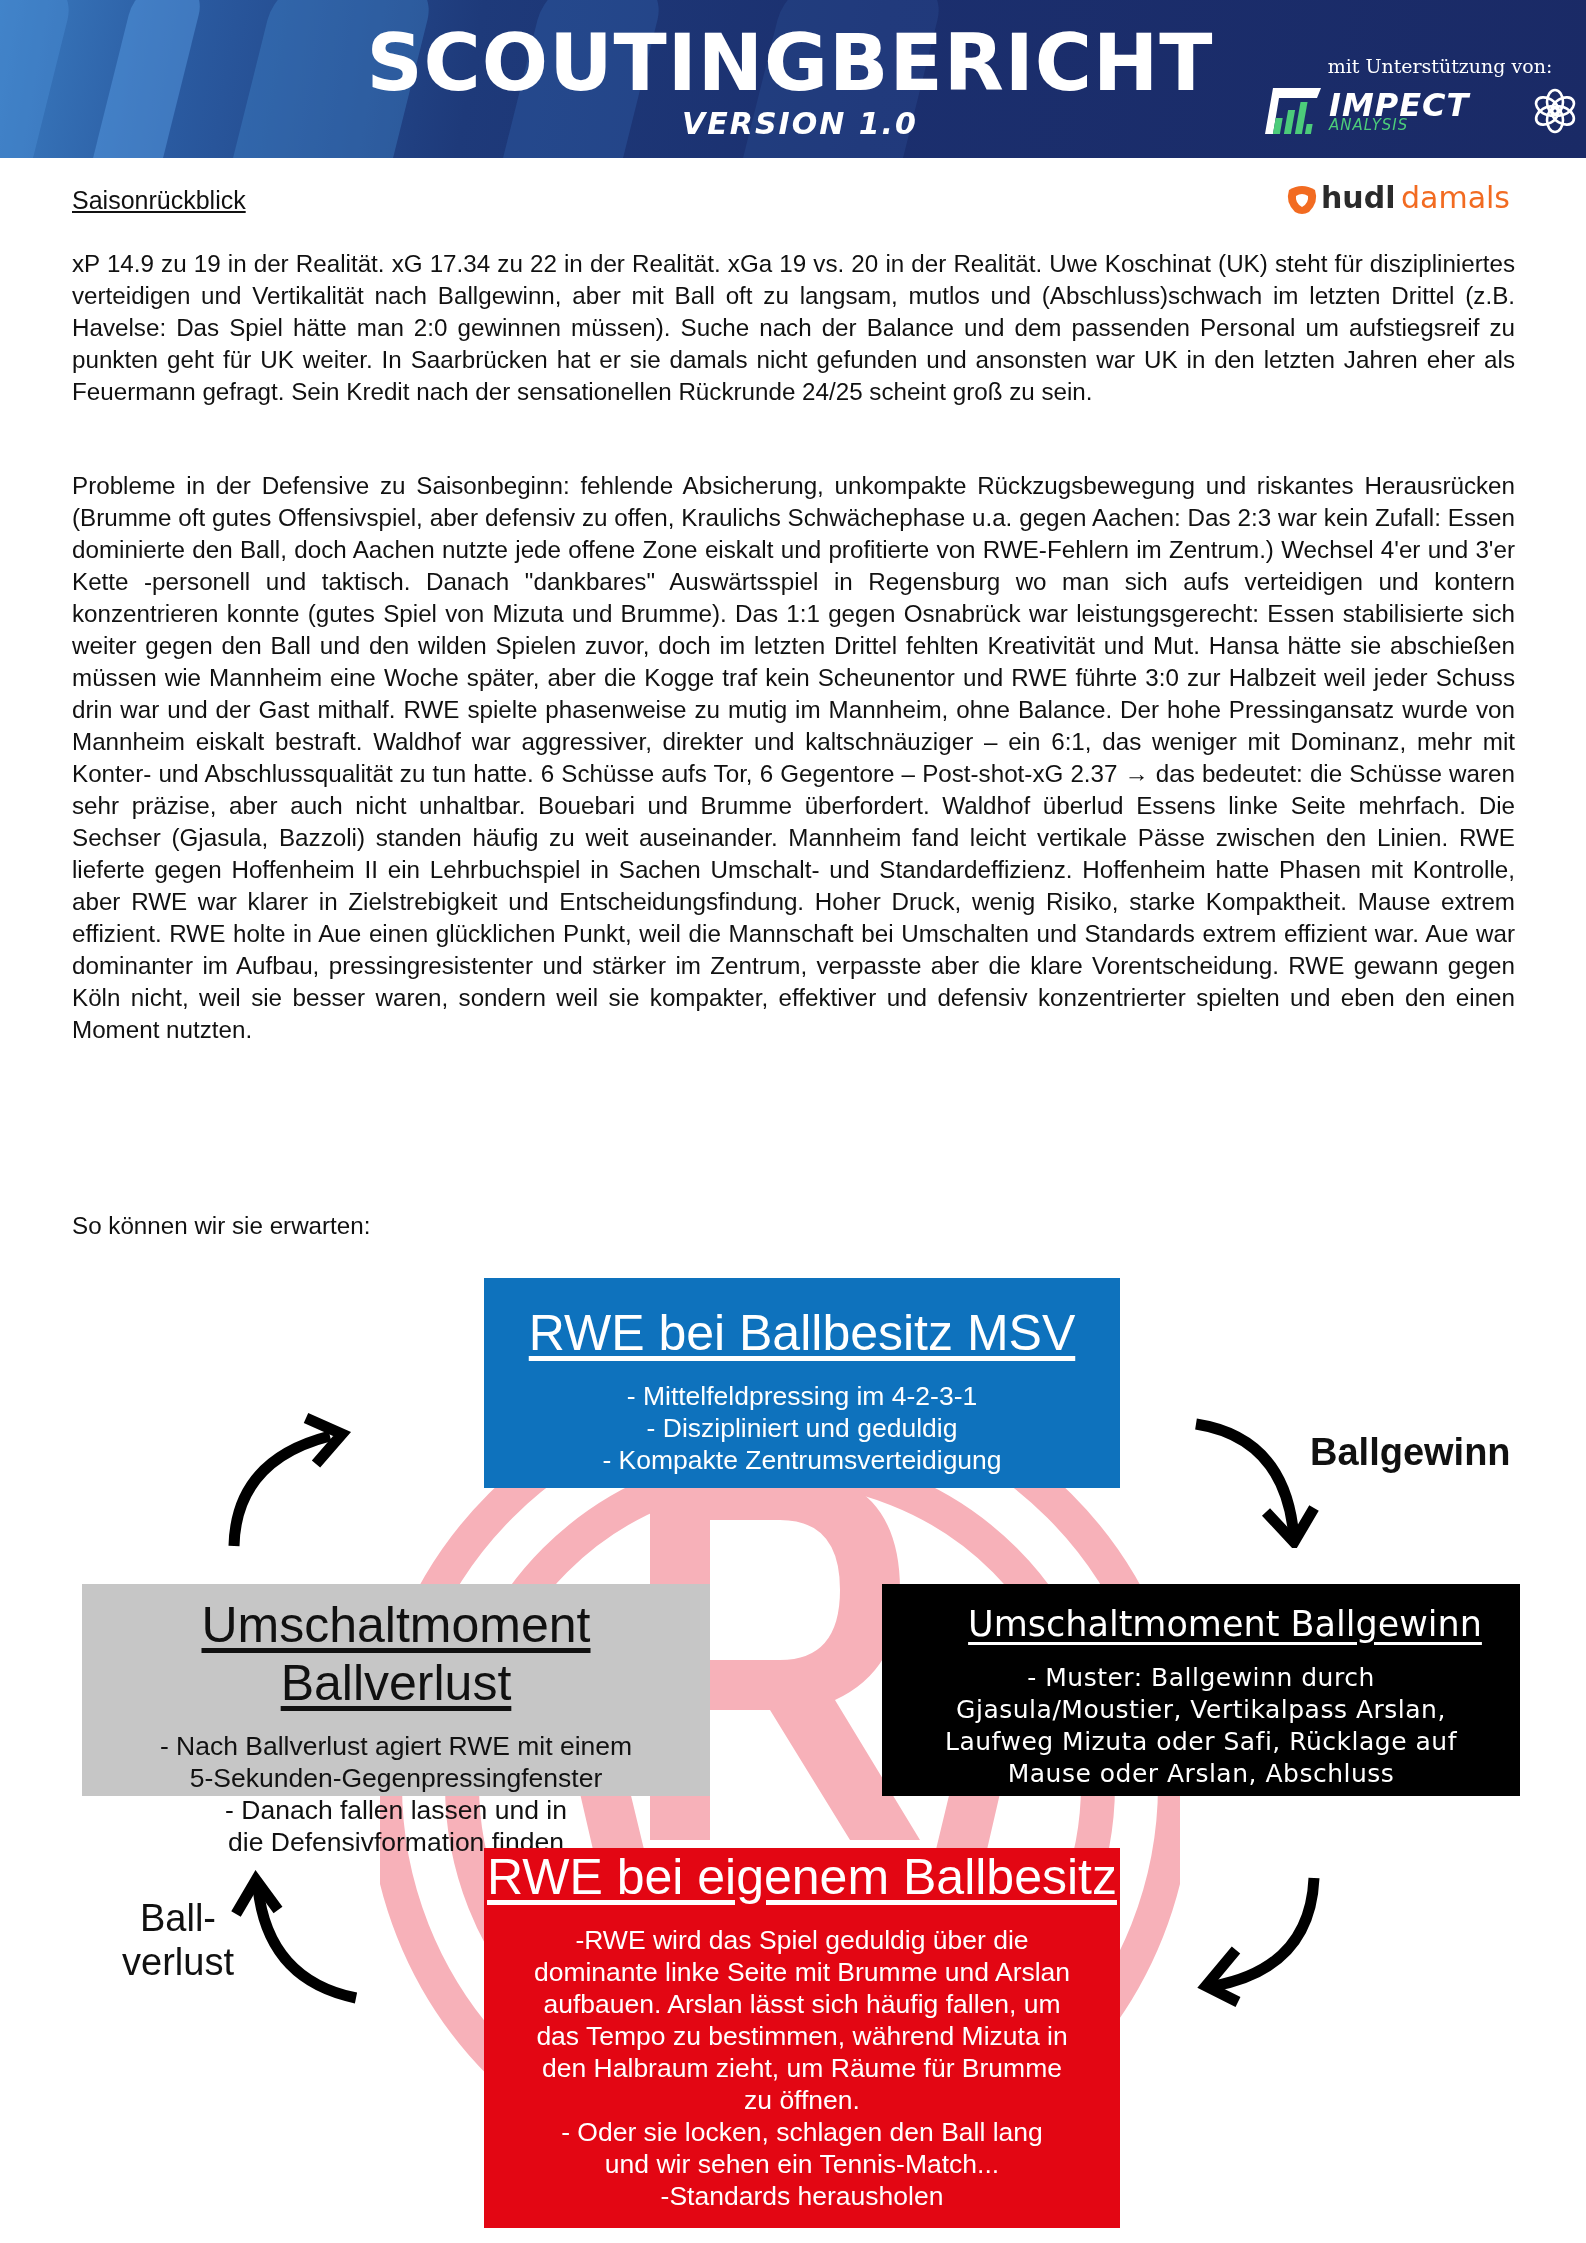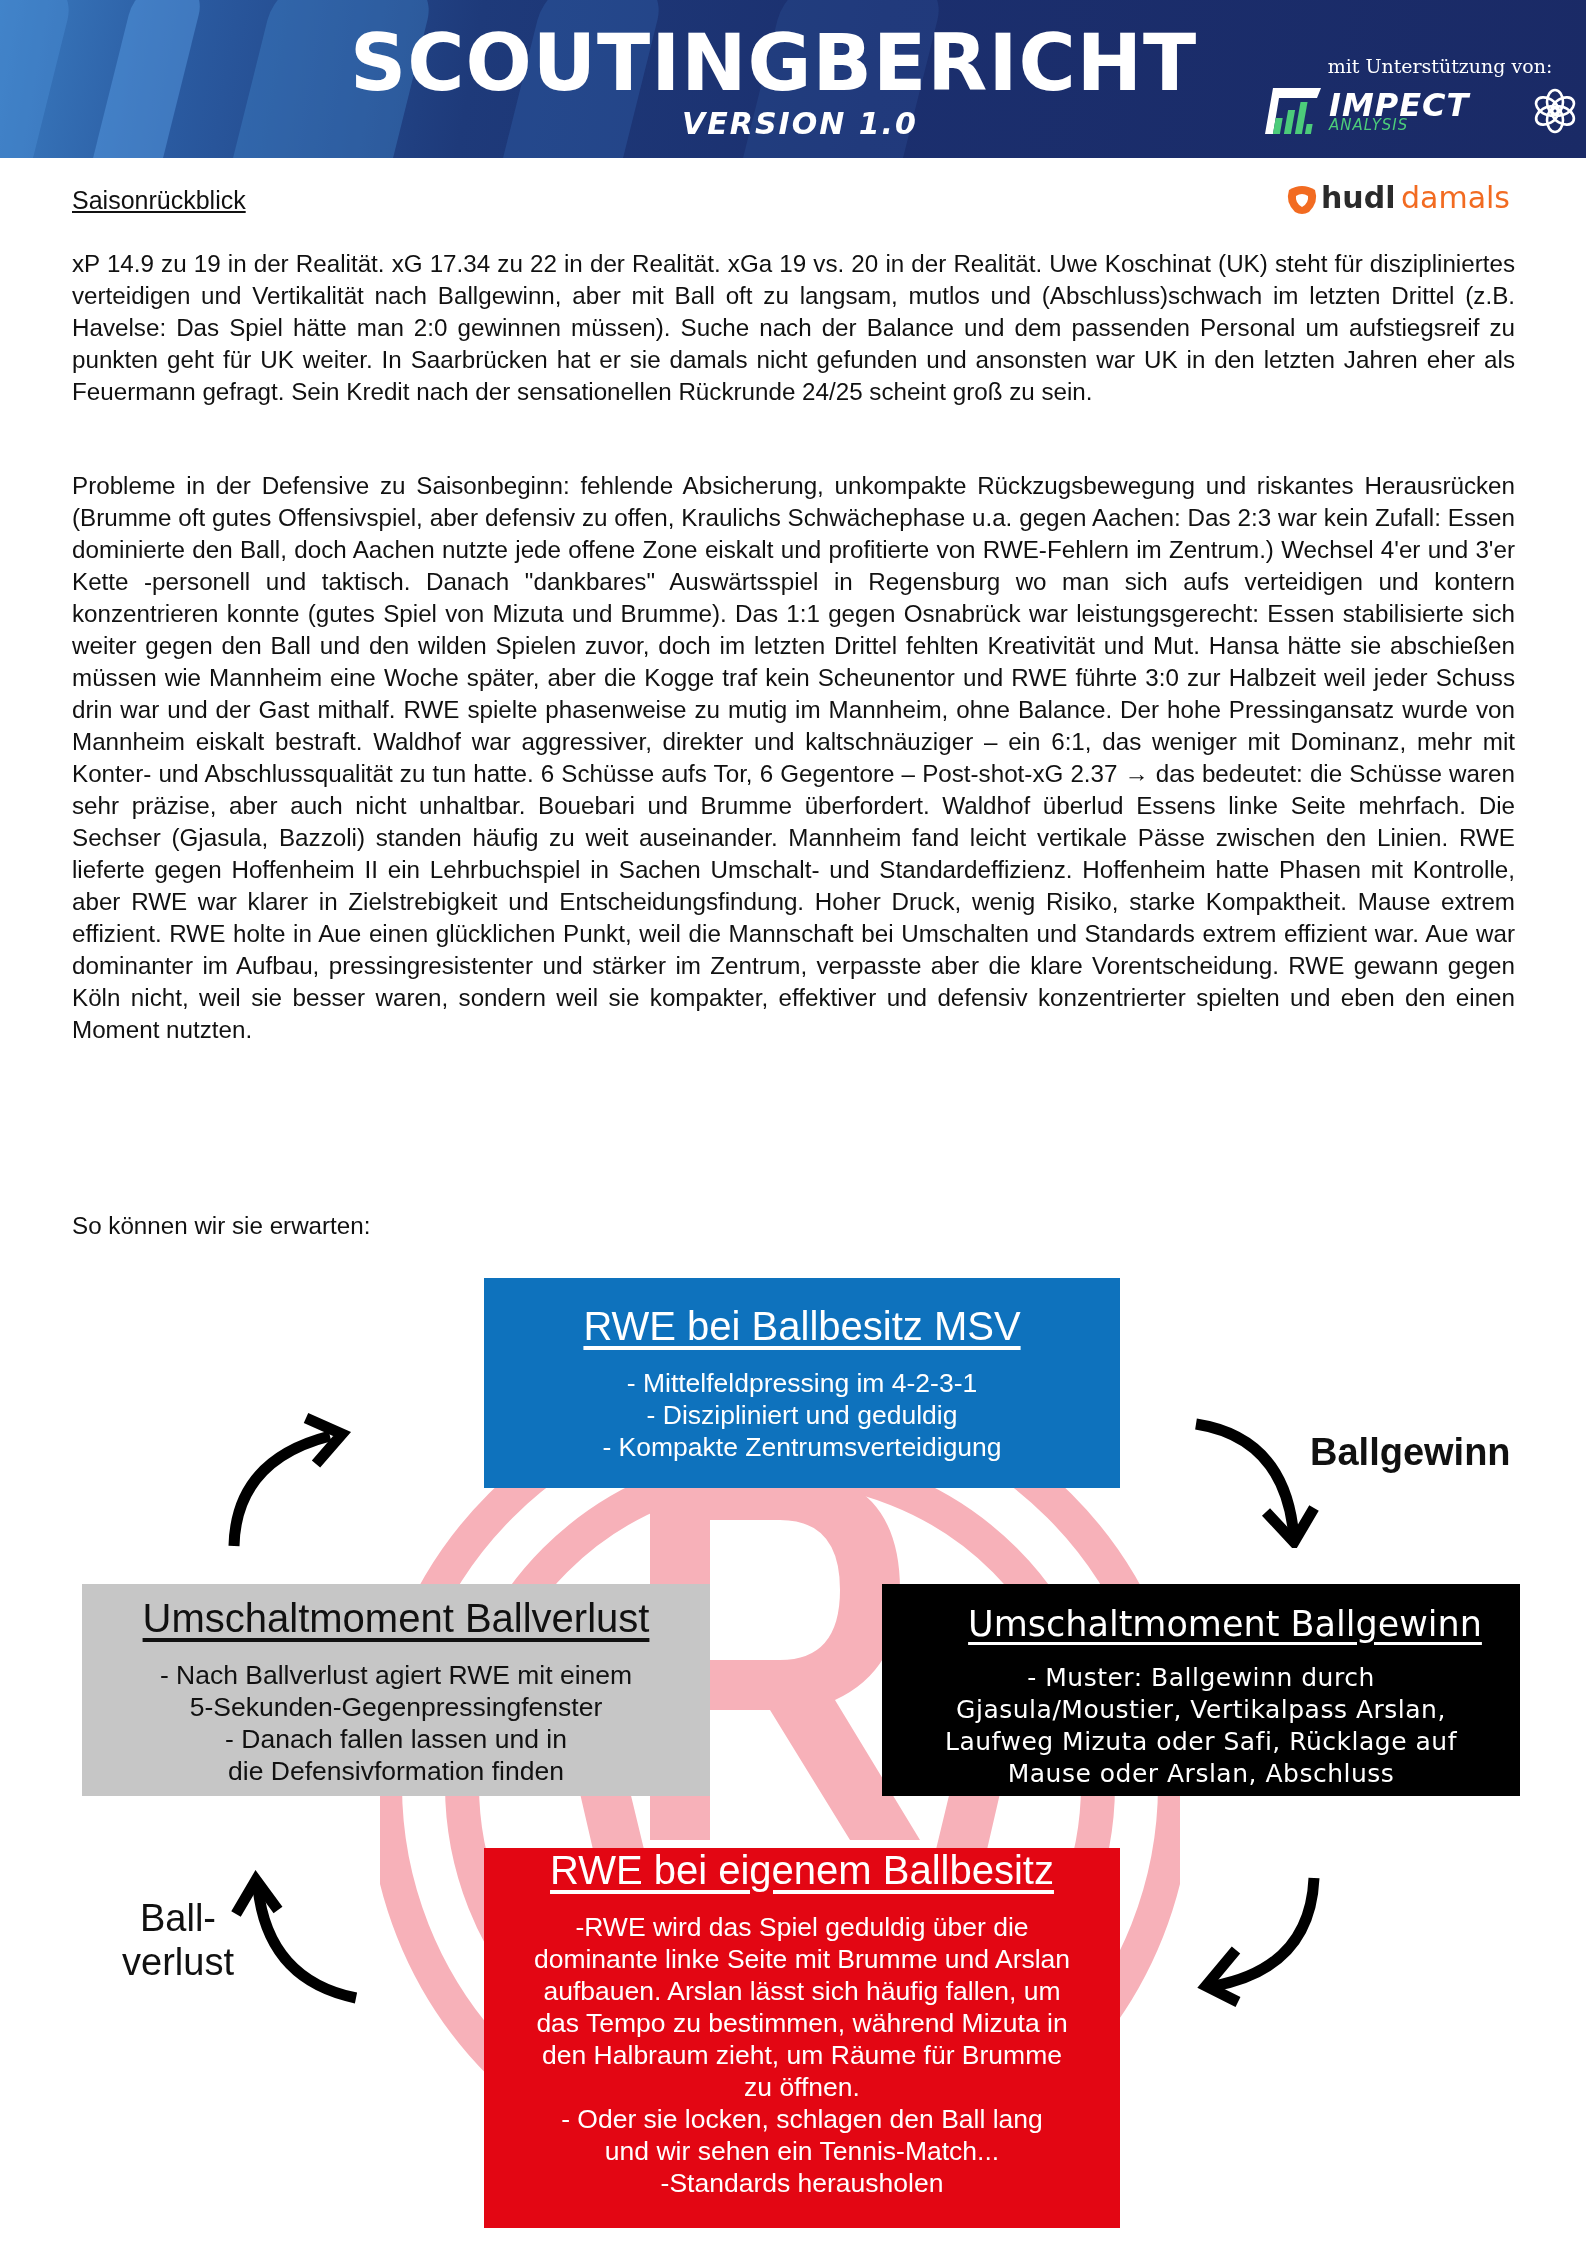--- a/index.html
+++ b/index.html
@@ -7,21 +7,21 @@
   body { position: relative; font-family: "Liberation Sans", sans-serif; color: #111; }
 
   
   .header {
     position: absolute; left: 0; top: 0; width: 1586px; height: 158px;
     background: linear-gradient(100deg, #3a7bc0 0%, #2a5aa0 12%, #1e3a7a 30%, #1b2f6e 55%, #1a2a66 100%);
     overflow: hidden;
   }
   .header .stripe { position: absolute; top: -20px; height: 220px; background: rgba(80,150,220,0.35); transform: skewX(-14deg); border-radius: 40px; }
   .header .title {
-    position: absolute; left: 350px; top: 18px; width: 880px; 
+    position: absolute; left: 350px; top: 18px; width: 880px; text-align: center;
     font-family: "DejaVu Sans", sans-serif; font-weight: 900; font-size: 78px; letter-spacing: 1px;
     color: #ffffff; line-height: 90px;
   }
   .header .version {
     position: absolute; left: 590px; top: 106px; width: 420px; text-align: center;
     font-family: "DejaVu Sans", sans-serif; font-style: italic; font-weight: bold; font-size: 30px;
     color: #ffffff; letter-spacing: 2px;
   }
   .header .support {
     position: absolute; left: 1300px; top: 55px; width: 280px; text-align: center;
@@ -61,21 +61,21 @@
   }
   .p1 { top: 248px; }
   .p2 { top: 470px; }
   .expect { position: absolute; left: 72px; top: 1212px; font-size: 24.2px; }
 
   
   .diagram { position: absolute; left: 0; top: 1260px; width: 1586px; height: 983px; }
   .logo-bg { position: absolute; left: 380px; top: 60px; width: 800px; height: 930px; }
 
   .box { position: absolute; text-align: center; }
-  .box .btitle { text-decoration: underline; text-underline-offset: 6px; font-size: 40px; margin-bottom: 18px; }
+  .box .btitle { text-decoration: underline; text-underline-offset: 6px; font-size: 50px; margin-bottom: 18px; }
   .box .bline { font-size: 26.5px; line-height: 32px; }
 
   .box-blue { left: 484px; top: 18px; width: 636px; height: 210px; background: #0e72bd; color: #fff; padding-top: 26px; }
   .box-grey { left: 82px; top: 324px; width: 628px; height: 212px; background: #c6c6c6; color: #111; padding-top: 12px; }
   .box-black { left: 882px; top: 324px; width: 638px; height: 212px; background: #000; color: #fff; padding-top: 20px; }
   .box-red { left: 484px; top: 588px; width: 636px; height: 380px; background: #e30613; color: #fff; }
   .box-black .bline { font-family: "DejaVu Sans", sans-serif; font-size: 25px; letter-spacing: 0.5px; line-height: 32px; }
   .box-black .btitle { font-family: "DejaVu Sans", sans-serif; font-size: 35px; margin-left: 48px; }
 
   .arrow { position: absolute; }

